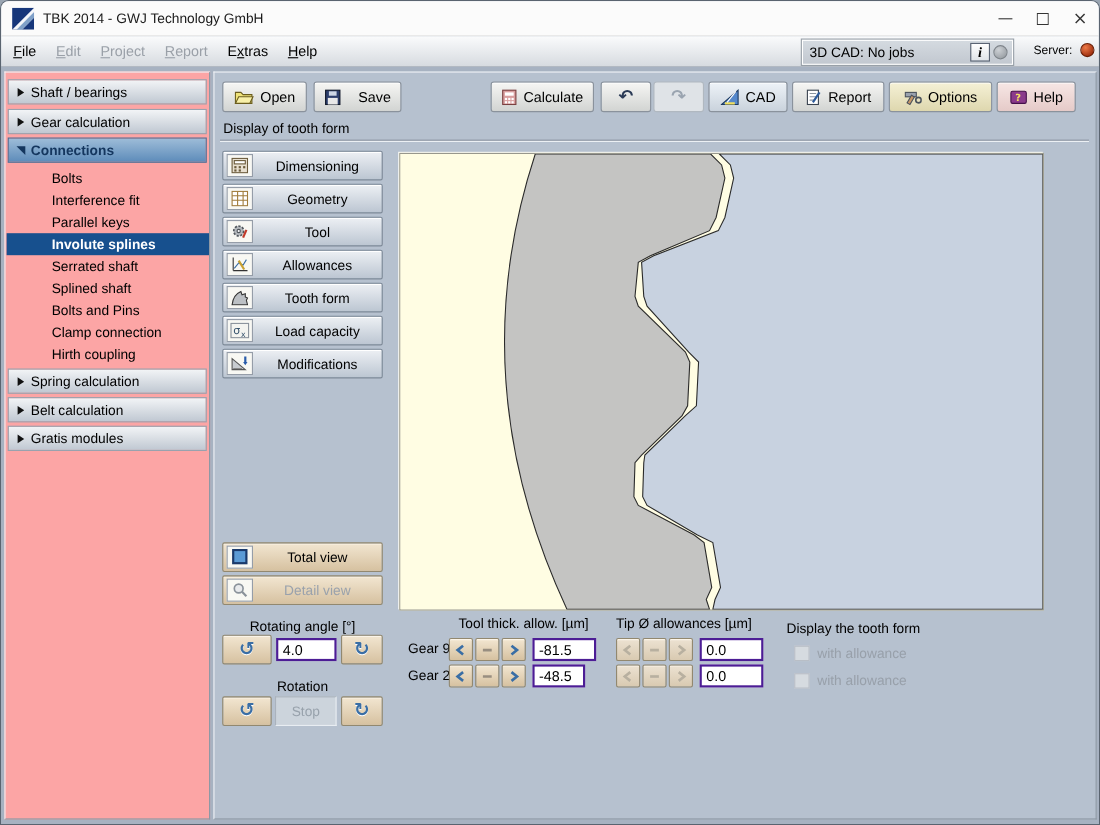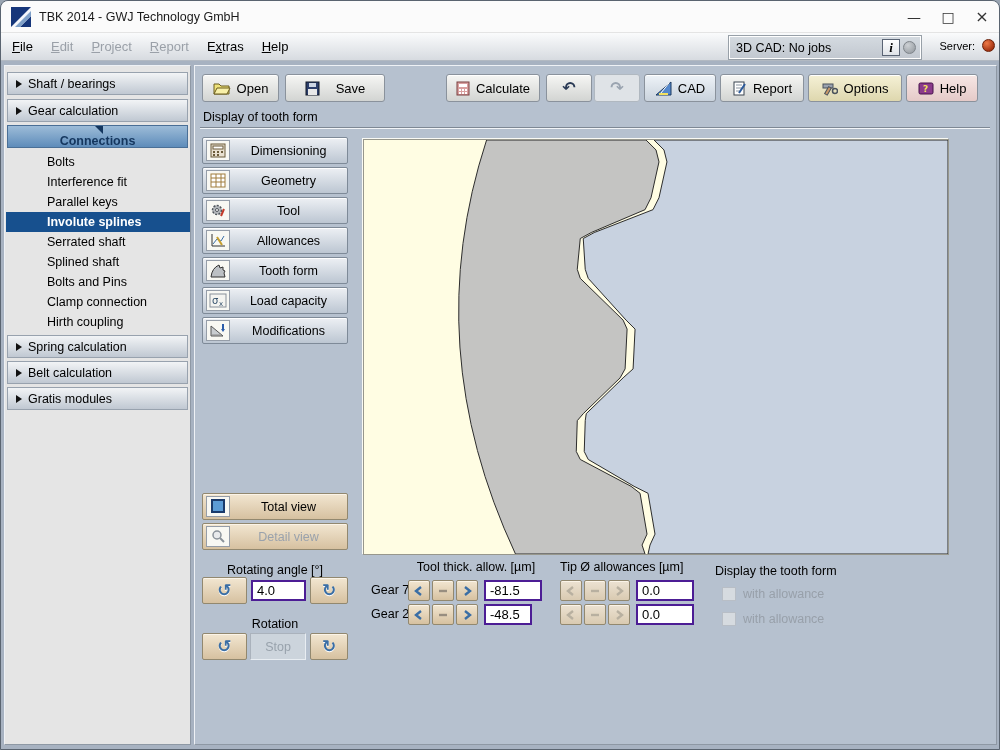--- a/index.html
+++ b/index.html
@@ -29,31 +29,31 @@
            font-family:"Liberation Serif",serif;font-weight:bold;font-style:italic;font-size:13px;
            display:flex;align-items:center;justify-content:center;margin-right:3px;}
   .dot{width:13px;height:13px;border-radius:50%;}
   .dot.gray{background:radial-gradient(circle at 35% 30%,#cdd1d5,#8e949a);border:1px solid #7e848a;margin-right:4px;}
   .dot.red{background:radial-gradient(circle at 35% 30%,#ee7a48,#a03010 75%);border:1px solid #6a2008;}
   #serverlbl{position:absolute;right:24px;top:7px;font-size:11px;}
   #serverdot{position:absolute;right:4px;top:6px;}
 
   
   #content{position:absolute;left:0;top:60px;width:1000px;height:690px;background:#a7b2c1;}
-  #sidebar{position:absolute;left:3px;top:4px;width:187px;height:680px;background:#e5e5e5;
+  #sidebar{position:absolute;left:3px;top:4px;width:187px;height:680px;background:#fca5a5;
            border:1px solid #8e98a4;border-top-color:#eef1f5;border-left-color:#eef1f5;}
   #mainpanel{position:absolute;left:193px;top:4px;width:803px;height:680px;background:#b6c1cf;
            border:1px solid #8e98a4;border-top-color:#eef1f5;border-left-color:#eef1f5;}
 
   
   .hdr{position:absolute;left:2px;width:181px;height:23px;display:flex;align-items:center;
        background:linear-gradient(#f2f4f6,#c0c8d2);border:1px solid #98a2ae;font-size:12.5px;color:#000;}
   .hdr .tri-r{width:0;height:0;border-left:6px solid #111;border-top:4px solid transparent;
        border-bottom:4px solid transparent;margin:0 6px 0 8px;}
-  .hdr.exp{background:linear-gradient(#9dbcd8,#5e8cba);color:#14365e;font-weight:bold;border-color:#4a6f96;flex-direction:column;}
+  .hdr.exp{background:linear-gradient(#9dbcd8,#5e8cba);color:#14365e;font-weight:bold;border-color:#4a6f96;}
   .hdr.exp .tri-d{width:0;height:0;border-top:8px solid #14365e;border-left:8px solid transparent;margin:0 5px 0 7px;}
   .itm{position:absolute;left:1px;width:184px;height:20px;line-height:20px;padding-left:41px;
        font-size:12.5px;color:#000;}
   .itm.sel{background:#17508e;color:#fff;font-weight:bold;}
 
   
   .tbtn{position:absolute;height:28px;display:flex;align-items:center;justify-content:center;gap:6px;
         background:linear-gradient(#f6f6f4,#d2d4d2);border:1px solid #8a929c;border-radius:3px;
         box-shadow:inset 0 1px 0 #fff;font-size:13px;color:#000;}
   .tbtn.blue{background:linear-gradient(#eef3f8,#c9d2dc);}
@@ -177,21 +177,21 @@
 
     <div id="mainpanel">
 
       <div class="tbtn" style="left:7px;top:8px;width:77px;">
         <svg width="18" height="14">
             <path d="M1 13 L1 3 L6 3 L8 5 L16 5 L16 13 Z" fill="#efe37a" stroke="#6b5d1e"></path>
             <path d="M1 13 L4 7 L17 7 L14 13 Z" fill="#f8f0a8" stroke="#6b5d1e"></path>
           </svg>
         <span>Open</span>
       </div>
-      <div class="tbtn" style="left:90px;top:8px;width:100px;gap:16px;">
+      <div class="tbtn" style="left:90px;top:8px;width:80px;gap:16px;">
         <svg width="15" height="15">
             <rect x="1" y="1" width="13" height="13" fill="#2c3e6b" stroke="#101828"></rect>
             <rect x="4" y="2" width="7" height="4" fill="#cdd6e4"></rect>
             <rect x="3" y="8" width="9" height="6" fill="#e8e8e8"></rect>
           </svg>
         <span>Save</span>
       </div>
       <div class="tbtn" style="left:251px;top:8px;width:94px;">
         <svg width="14" height="15">
             <rect x="1" y="1" width="12" height="13" fill="#d9a0a0" stroke="#7a4040"></rect>
@@ -363,21 +363,21 @@
       <div class="lblc" style="left:7px;top:551px;width:146px;">Rotation</div>
       <div class="rotbtn beige" style="left:7px;top:567px;width:45px;">
         <span class="rot">↺</span>
       </div>
       <div id="stopbtn" style="left:55px;top:567px;width:56px;height:27px;">Stop</div>
       <div class="rotbtn beige" style="left:115px;top:567px;width:38px;">
         <span class="rot">↻</span>
       </div>
 
       <div class="lblc" style="left:205px;top:494px;width:152px;">Tool thick. allow. [µm]</div>
-      <div class="lbl" style="left:176px;top:517px;">Gear 7</div>
+      <div class="lbl" style="left:176px;top:517px;">Gear 9</div>
       <div class="spin beige" style="left:213px;top:514px;">
           <svg width="12" height="12">
             <path d="M8 2 L3 6 L8 10" fill="none" stroke="#3a6ea5" stroke-width="2.4"></path>
           </svg>
         </div>
       <div class="spin beige" style="left:237px;top:514px;">
           <svg width="12" height="12">
             <line x1="2" y1="6" x2="10" y2="6" stroke="#988e80" stroke-width="2.4"></line>
           </svg>
         </div>

